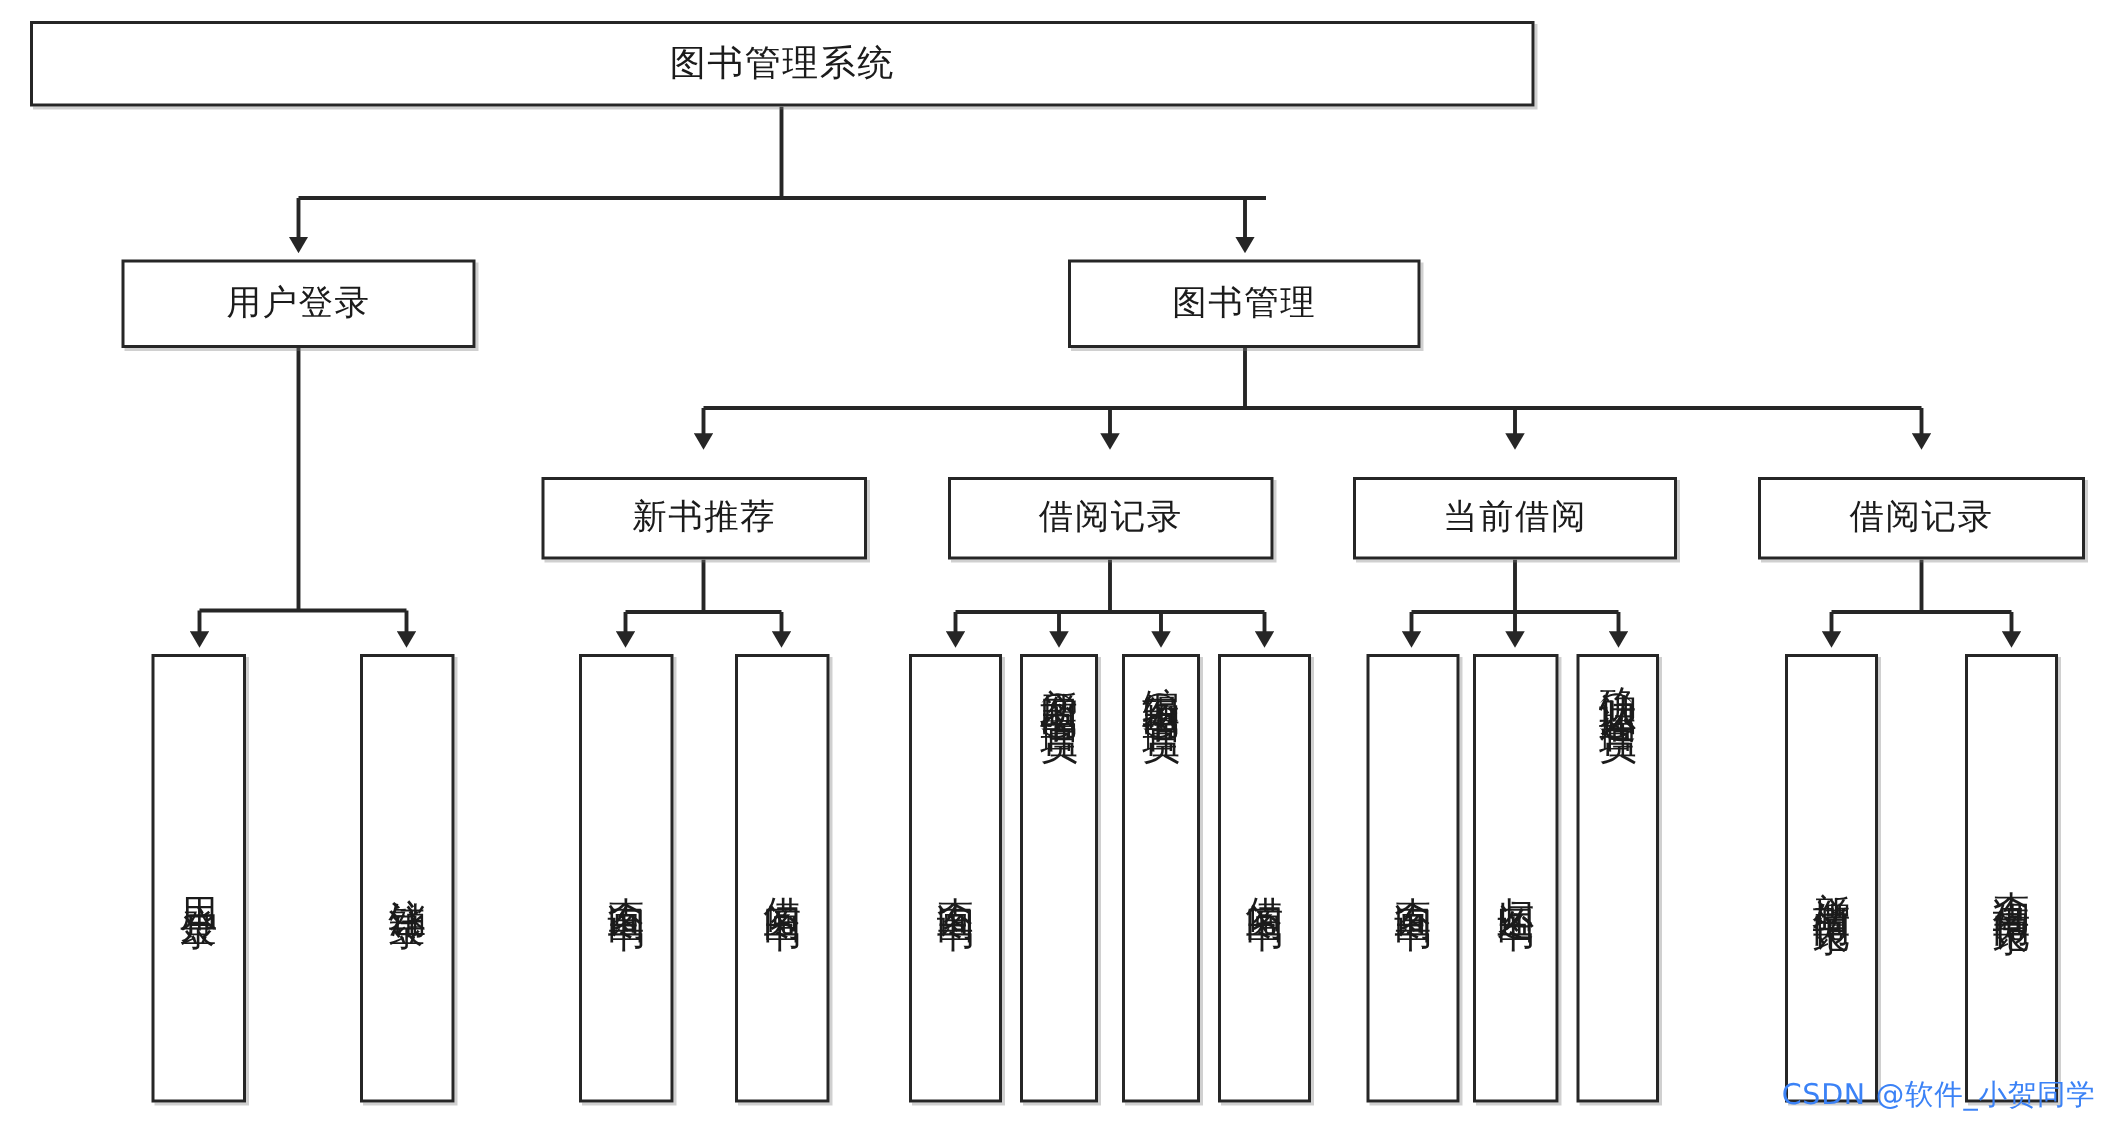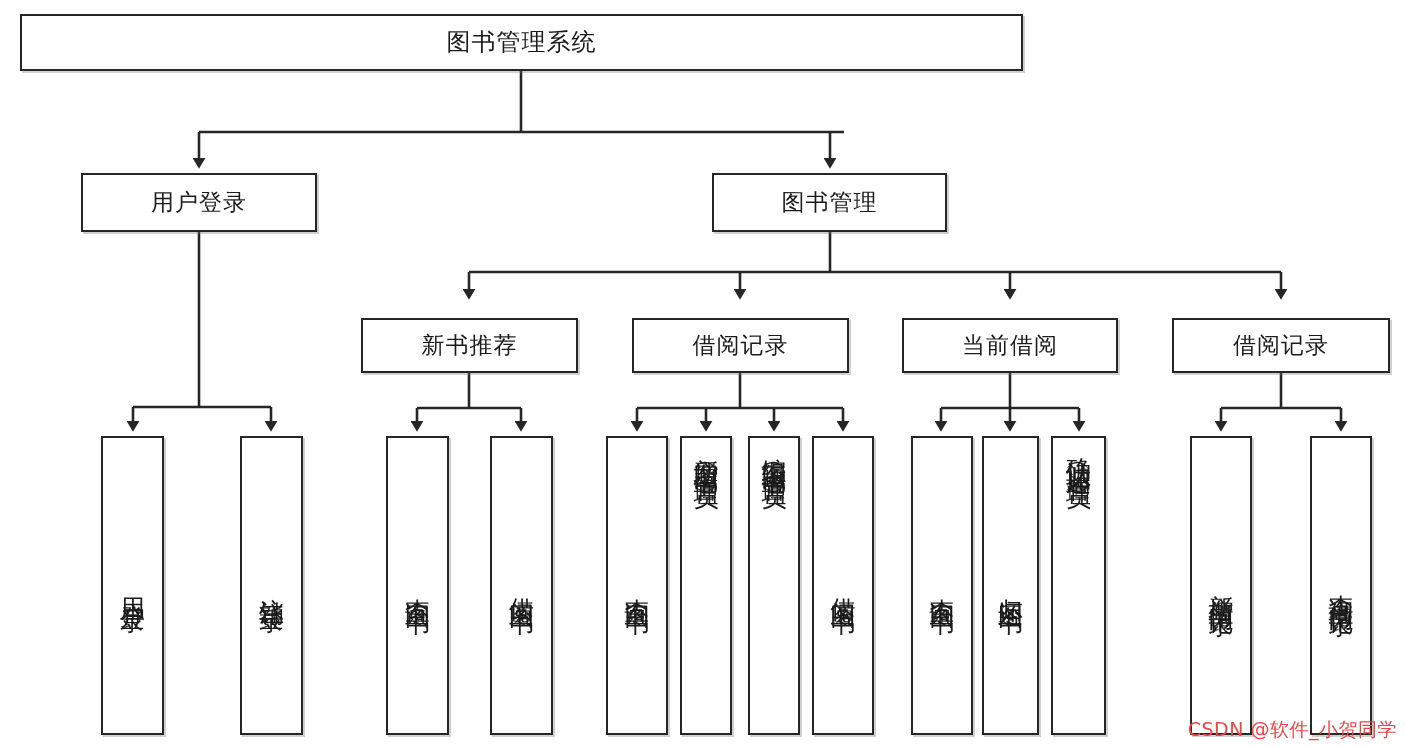--- a/index.html
+++ b/index.html
@@ -65,21 +65,21 @@
     white-space: nowrap;
   }
   .node.v.centered {
     align-items: center;
   }
   .watermark {
     position: absolute;
     right: 8px;
     bottom: 4px;
     font-size: 19px;
-    color: #ef4444;
+    color: #3b82f6;
     letter-spacing: 0.5px;
     white-space: nowrap;
     margin-left: 48px;
   }
 </style>
 </head>
 <body>
 
 <div id="stage">
 

